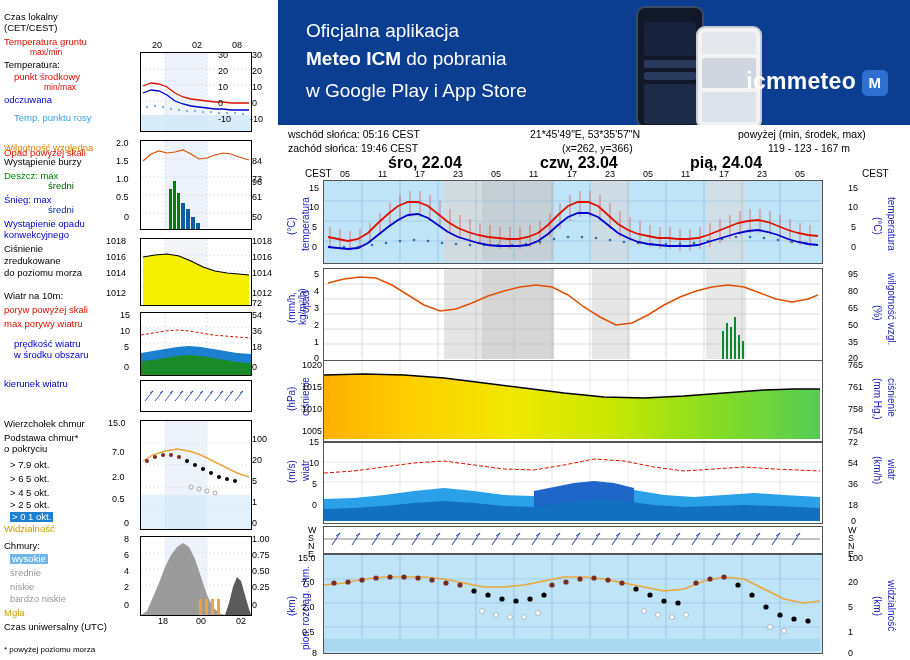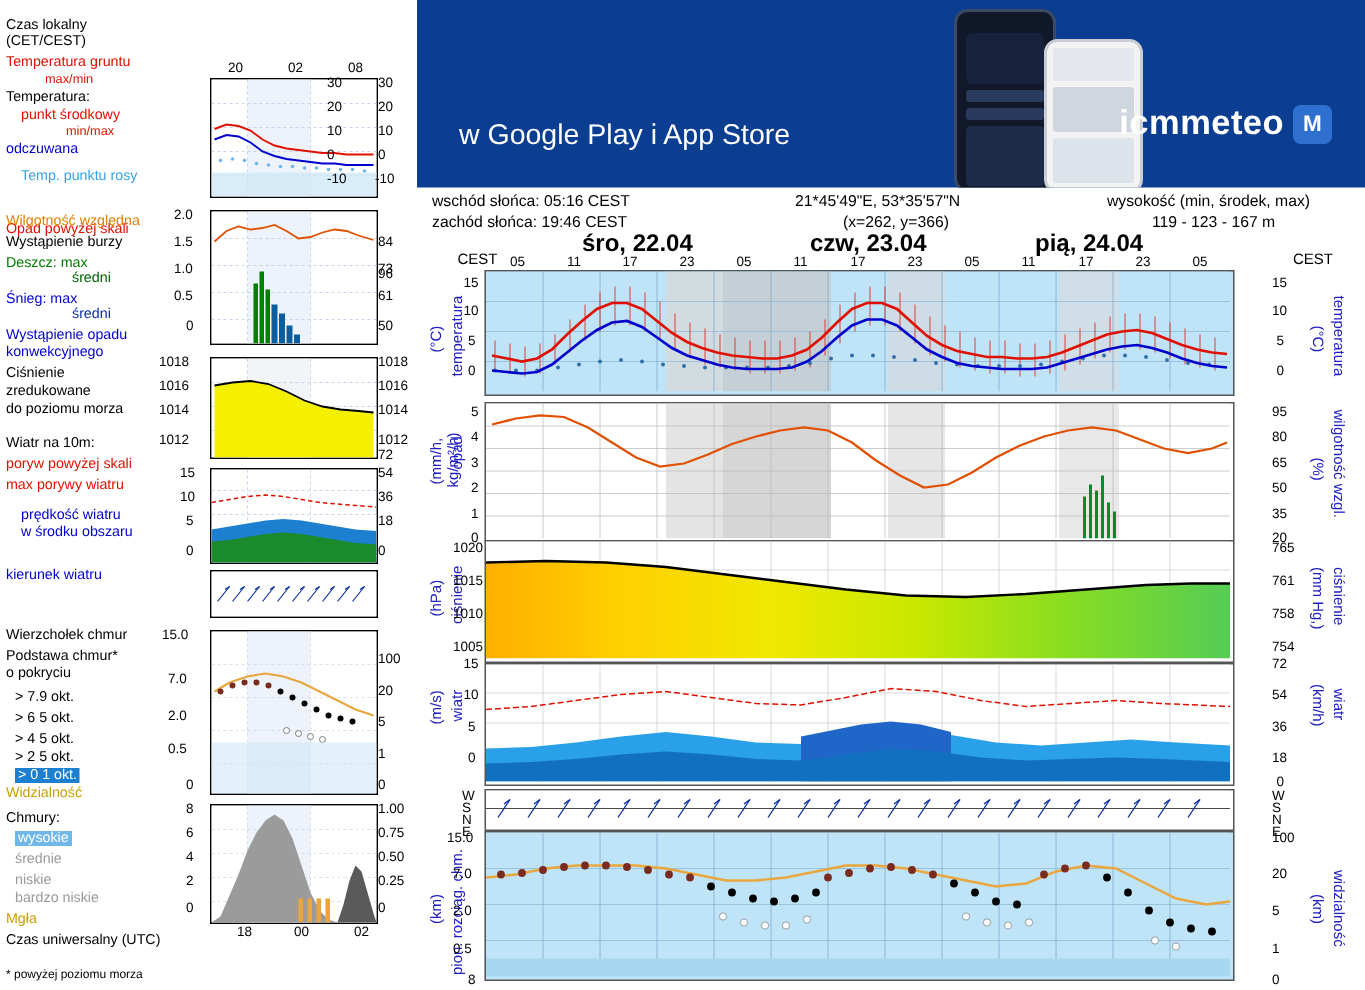--- a/index.html
+++ b/index.html
@@ -362,20 +362,24 @@
   <div class="ticklbl c-gold" style="left:252px;top:566px;">0.50</div>
   <div class="ticklbl c-gold" style="left:252px;top:582px;">0.25</div>
   <div class="ticklbl c-gold" style="left:252px;top:600px;">0</div>
 
   <div class="ticklbl" style="left:158px;top:616px;">18</div>
   <div class="ticklbl" style="left:196px;top:616px;">00</div>
   <div class="ticklbl" style="left:236px;top:616px;">02</div>
 </div>
 
 <div id="banner" class="abs">
+  <div class="t1">Oficjalna aplikacja</div>
+  <div class="t2">
+    <b>Meteo ICM</b><span> do pobrania</span>
+  </div>
   <div class="t3">w Google Play i App Store</div>
 
   <div class="phone" style="left:358px;top:6px;width:64px;height:118px;">
     <div style="position:absolute;left:6px;top:14px;right:6px;height:34px;background:#17233d;border-radius:4px;"></div>
     <div style="position:absolute;left:6px;top:52px;right:6px;height:8px;background:#2a3a5c;border-radius:2px;"></div>
     <div style="position:absolute;left:6px;top:64px;right:6px;height:8px;background:#2a3a5c;border-radius:2px;"></div>
     <div style="position:absolute;left:6px;top:76px;right:6px;height:40px;background:#1e2b48;border-radius:3px;"></div>
   </div>
   <div class="phone" style="left:418px;top:26px;width:62px;height:99px;background:#f3f3f3;border-color:#c9cdd6;">
     <div style="position:absolute;left:4px;top:4px;right:4px;height:22px;background:#e4e8ee;border-radius:2px;"></div>
@@ -385,21 +389,21 @@
 
   <div id="logo">
     <span>icmmeteo</span><span class="sq">M</span>
   </div>
 </div>
 
 <div class="hdr" style="left:288px;top:128px;">wschód słońca: 05:16 CEST</div>
 <div class="hdr" style="left:288px;top:142px;text-align:center;">zachód słońca: 19:46 CEST</div>
 <div class="hdr" style="left:530px;top:128px;">21*45'49"E, 53*35'57"N</div>
 <div class="hdr" style="left:562px;top:142px;">(x=262, y=366)</div>
-<div class="hdr" style="left:738px;top:128px;">wysokość (min, środek, max)</div>
+<div class="hdr" style="left:738px;top:128px;">powyżej (min, środek, max)</div>
 <div class="hdr" style="left:768px;top:142px;">119 - 123 - 167 m</div>
 
 <div id="main" class="abs">
 
   <div class="dayhdr" style="left:110px;top:4px;">śro, 22.04</div>
   <div class="dayhdr" style="left:262px;top:4px;">czw, 23.04</div>
   <div class="dayhdr" style="left:412px;top:4px;">pią, 24.04</div>
 
   <div class="cest" style="left:27px;top:18px;">CEST</div>
   <div class="cest" style="left:584px;top:18px;">CEST</div>

